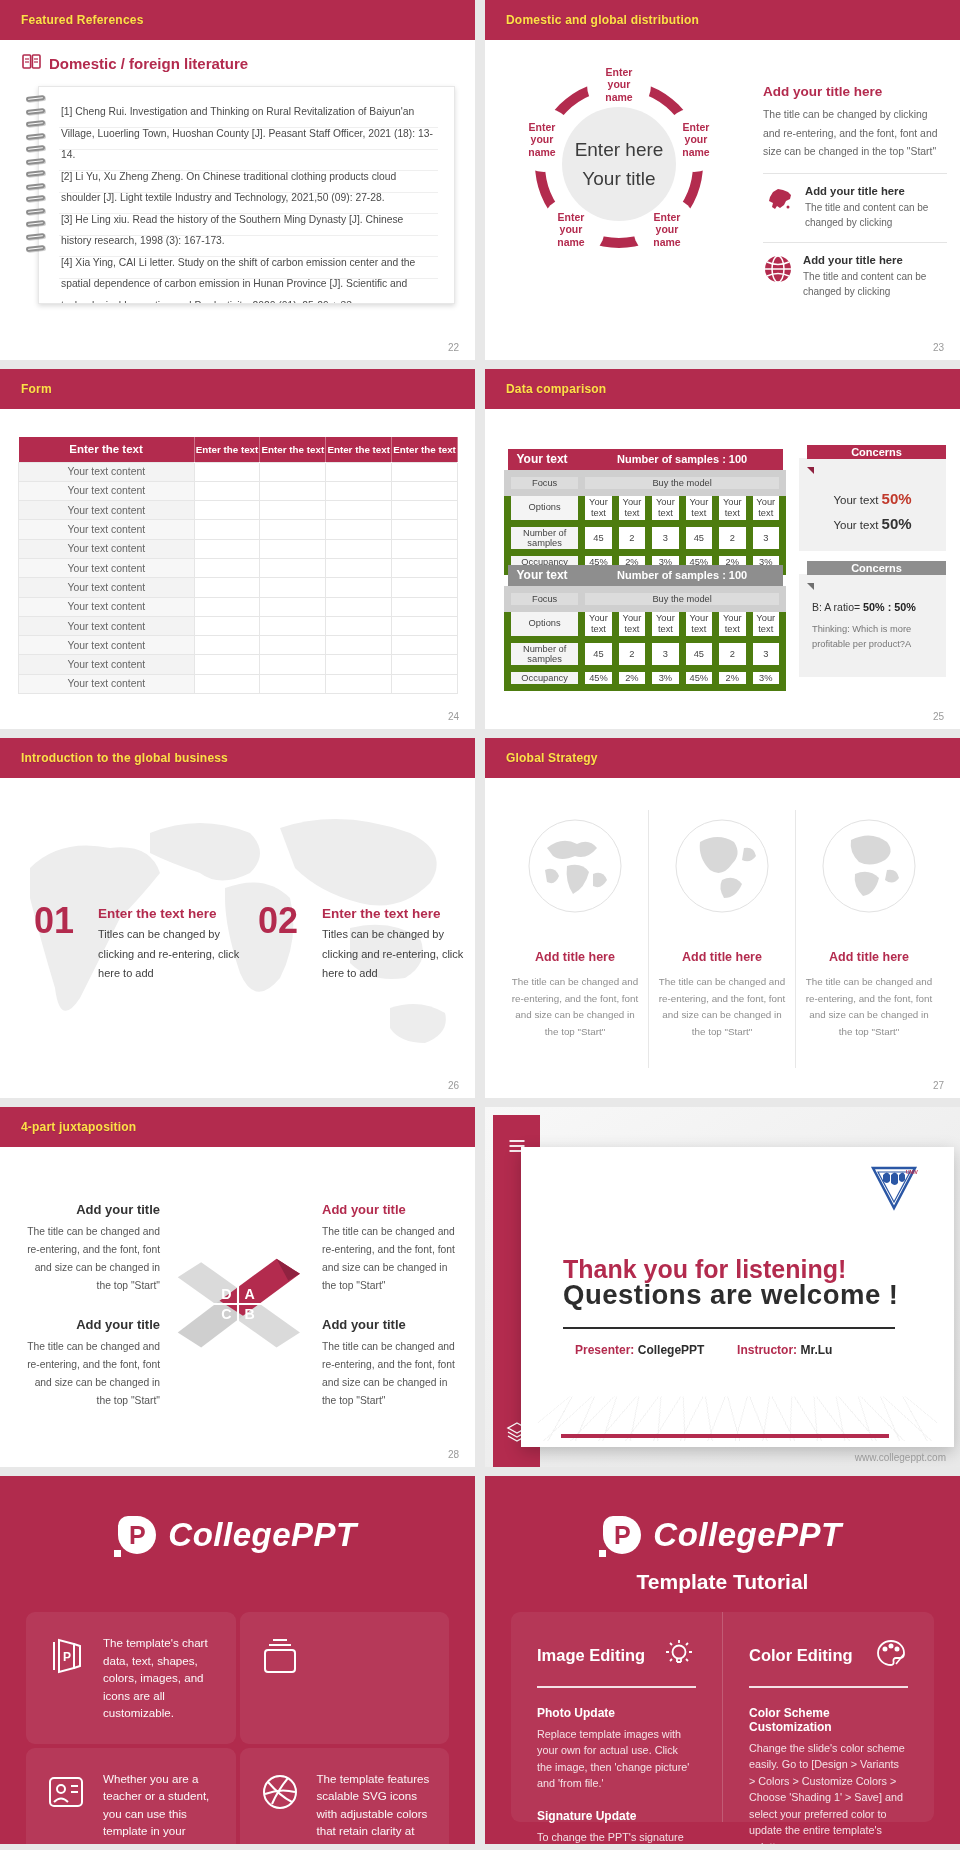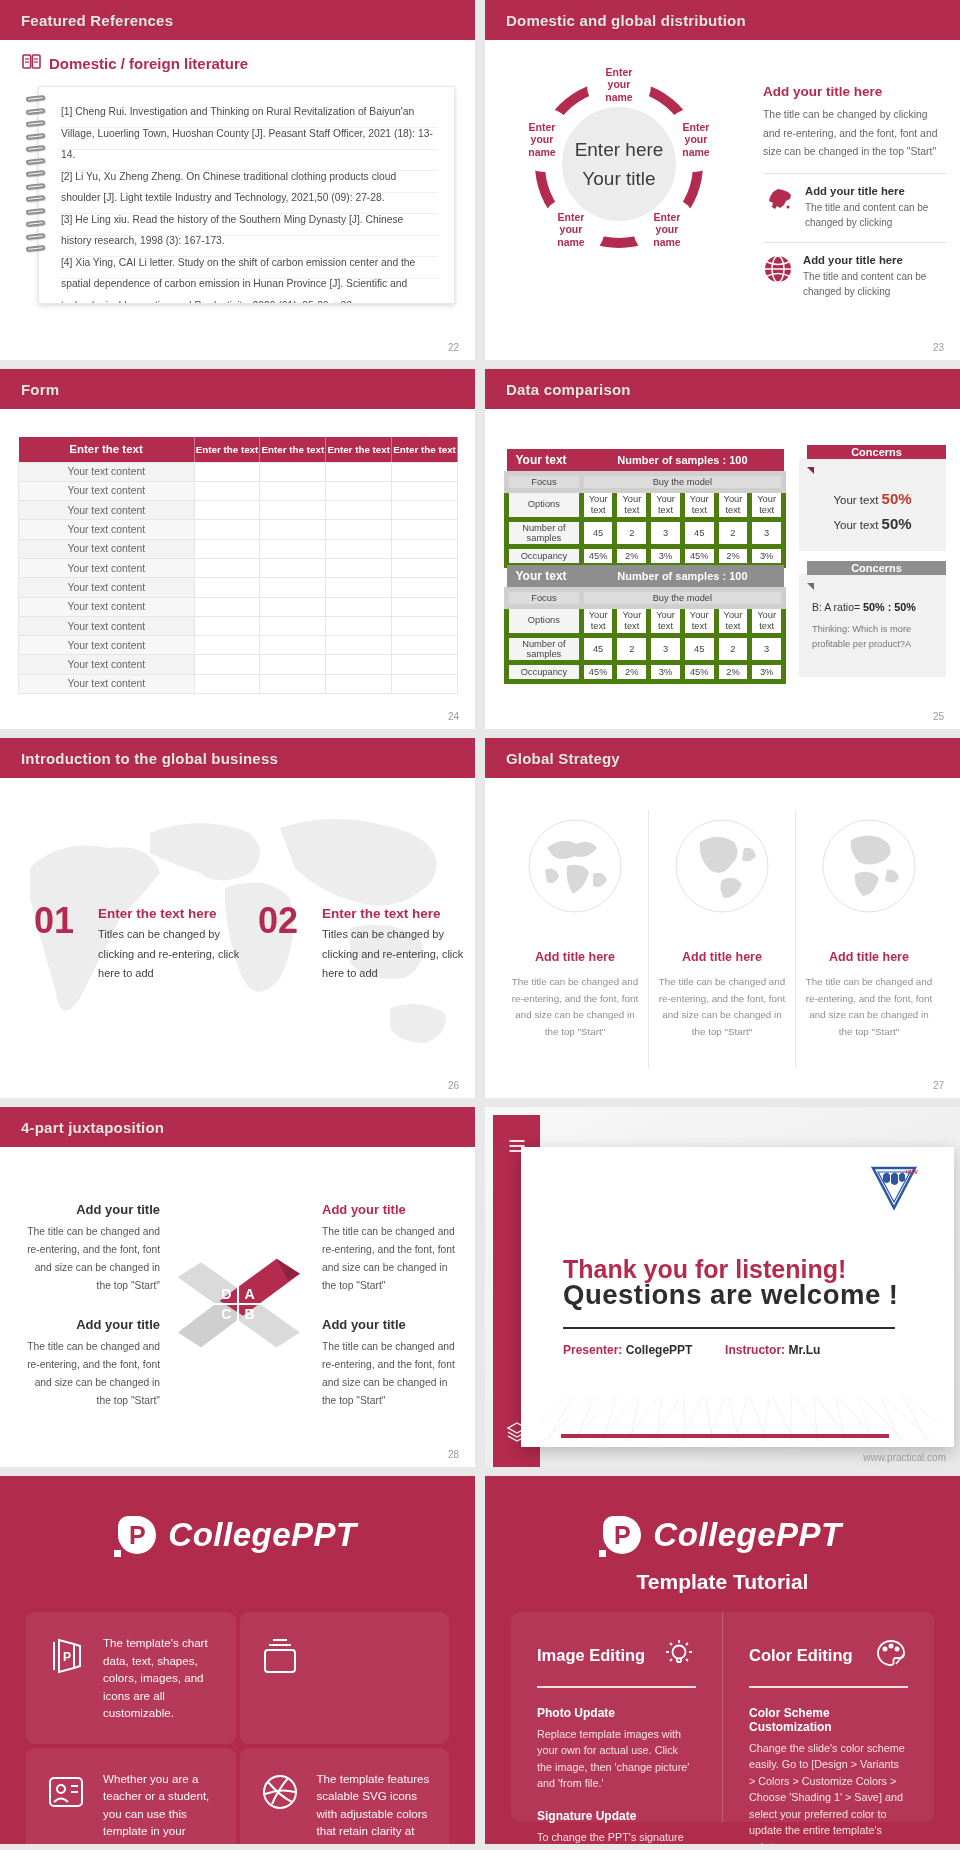--- a/index.html
+++ b/index.html
@@ -18,22 +18,22 @@
   }
   .sheet{
     display:grid;
     grid-template-columns:475px 475px;
     grid-template-rows:360px 360px 360px 360px 368px;
     gap:9px 10px;
     padding-bottom:6px;
   }
   .slide{position:relative;background:#fff;overflow:hidden;}
   .titlebar{
-    height:40px;background:var(--accent);color:#e5e5e5;
-    font-size:15px;font-weight:bold;letter-spacing:.2px;
+    height:40px;background:var(--accent);color:#fde047;
+    font-size:12px;font-weight:bold;letter-spacing:.2px;
     display:flex;align-items:center;padding-left:21px;
     text-shadow:0 1px 1px rgba(0,0,0,.15);
   }
   .page-num{position:absolute;right:16px;bottom:7px;font-size:10px;color:#9a9a9a;}
 
   
   .s22-heading{position:absolute;top:54px;left:22px;display:flex;align-items:center;gap:8px;
     color:var(--accent);font-size:15px;font-weight:bold;}
   .paper{position:absolute;left:38px;right:20px;top:86px;height:218px;background:#fff;
     border:1px solid #e7e7e7;box-shadow:0 2px 5px rgba(0,0,0,.15);
@@ -69,21 +69,21 @@
   .form-table td{height:19.3px;border:1px solid #e6e6e6;font-size:10.4px;color:#666;text-align:center;}
   .form-table td.lbl{background:#f3f3f3;}
   .form-table tr:nth-child(even) td.lbl{background:#f7f7f7;}
 
   
   .dc-table{position:absolute;left:19px;width:282px;border-collapse:collapse;table-layout:fixed;}
   .dc-table th{color:#fff;height:24px;font-size:11px;}
   .dc-table th.tl{text-align:left;padding-left:9px;font-size:12px;}
   .dc-red th{background:var(--accent);}
   .dc-gray th{background:var(--gray-head);}
-  .dc-table td{border:5px solid #4d7c0f;font-size:9.3px;color:#444;text-align:center;background:#fff;margin-left:23px;}
+  .dc-table td{border:7px solid #4d7c0f;font-size:9.3px;color:#444;text-align:center;background:#fff;margin-left:23px;}
   .dc-table .sub td{background:#dcdcdc;height:16px;border-color:#cfcfcf;}
   .dc-table td.rowlbl{background:#f4f4f4;font-size:9.3px;}
   .dc-table .opts td{height:27px;line-height:11px;}
   .dc-table .nums td{height:26px;}
   .dc-table .occ td{height:19px;}
   .concern{position:absolute;left:314px;right:14px;}
   .c-body{position:absolute;left:0;right:0;top:13px;bottom:0;background:#f1f1f1;}
   .c-ribbon{position:absolute;left:8px;right:0;top:0;height:14px;color:#fff;
     font-size:11px;font-weight:bold;display:flex;align-items:center;justify-content:center;}
   .c-ribbon.red{background:var(--accent);}
@@ -125,21 +125,21 @@
   .t-sidebar{position:absolute;left:8px;top:8px;bottom:0;width:47px;background:var(--accent);}
   .hamburger{position:absolute;left:50%;top:22px;transform:translateX(-50%);}
   .hamburger i{display:block;width:15px;height:2px;background:#fff;margin:3px 0;opacity:.9;}
   .t-stack{position:absolute;left:50%;bottom:20px;transform:translateX(-50%);}
   .t-card{position:absolute;left:36px;top:40px;right:6px;height:300px;background:#fff;
     box-shadow:0 5px 16px rgba(0,0,0,.22);overflow:hidden;}
   .t-logo{position:absolute;right:36px;top:18px;}
   .t-h1{position:absolute;left:42px;top:108px;font-size:25px;font-weight:bold;color:var(--accent);}
   .t-h2{position:absolute;left:42px;top:132px;font-size:27.5px;font-weight:bold;color:#2d2d2d;letter-spacing:.5px;}
   .t-line{position:absolute;left:42px;top:180px;width:332px;height:2px;background:#2d2d2d;}
-  .t-meta{position:absolute;left:42px;top:196px;font-size:12px;font-weight:bold;color:#2d2d2d;}
+  .t-meta{position:absolute;left:54px;top:196px;font-size:12px;font-weight:bold;color:#2d2d2d;}
   .t-meta .lab{color:var(--accent);}
   .t-meta .gap{display:inline-block;width:26px;}
   .t-wire{position:absolute;left:0;right:0;bottom:6px;height:82px;opacity:.5;
     background:
       repeating-linear-gradient(80deg,transparent 0 26px,#e0e0e0 26px 27px),
       repeating-linear-gradient(-80deg,transparent 0 26px,#e3e3e3 26px 27px);
     transform:perspective(260px) rotateX(48deg);transform-origin:bottom;}
   .t-redbar{position:absolute;left:40px;bottom:9px;width:328px;height:4px;background:var(--accent);}
   .t-site{position:absolute;right:14px;bottom:4px;font-size:10px;color:#9a9a9a;}
 
@@ -666,21 +666,21 @@
       <div class="t-meta">
         <span class="lab">Presenter:</span>
         <span>CollegePPT</span>
         <span class="gap"></span>
         <span class="lab">Instructor:</span>
         <span>Mr.Lu</span>
       </div>
       <div class="t-wire"></div>
       <div class="t-redbar"></div>
     </div>
-    <div class="t-site">www.practical.com</div>
+    <div class="t-site">www.collegeppt.com</div>
   </div>
 
   <div class="panel">
     <div class="brand-row">
       <span class="logo-glyph">
           <span>P</span>
         </span>
       <span class="brand-name">CollegePPT</span>
     </div>
     <div class="cards">

